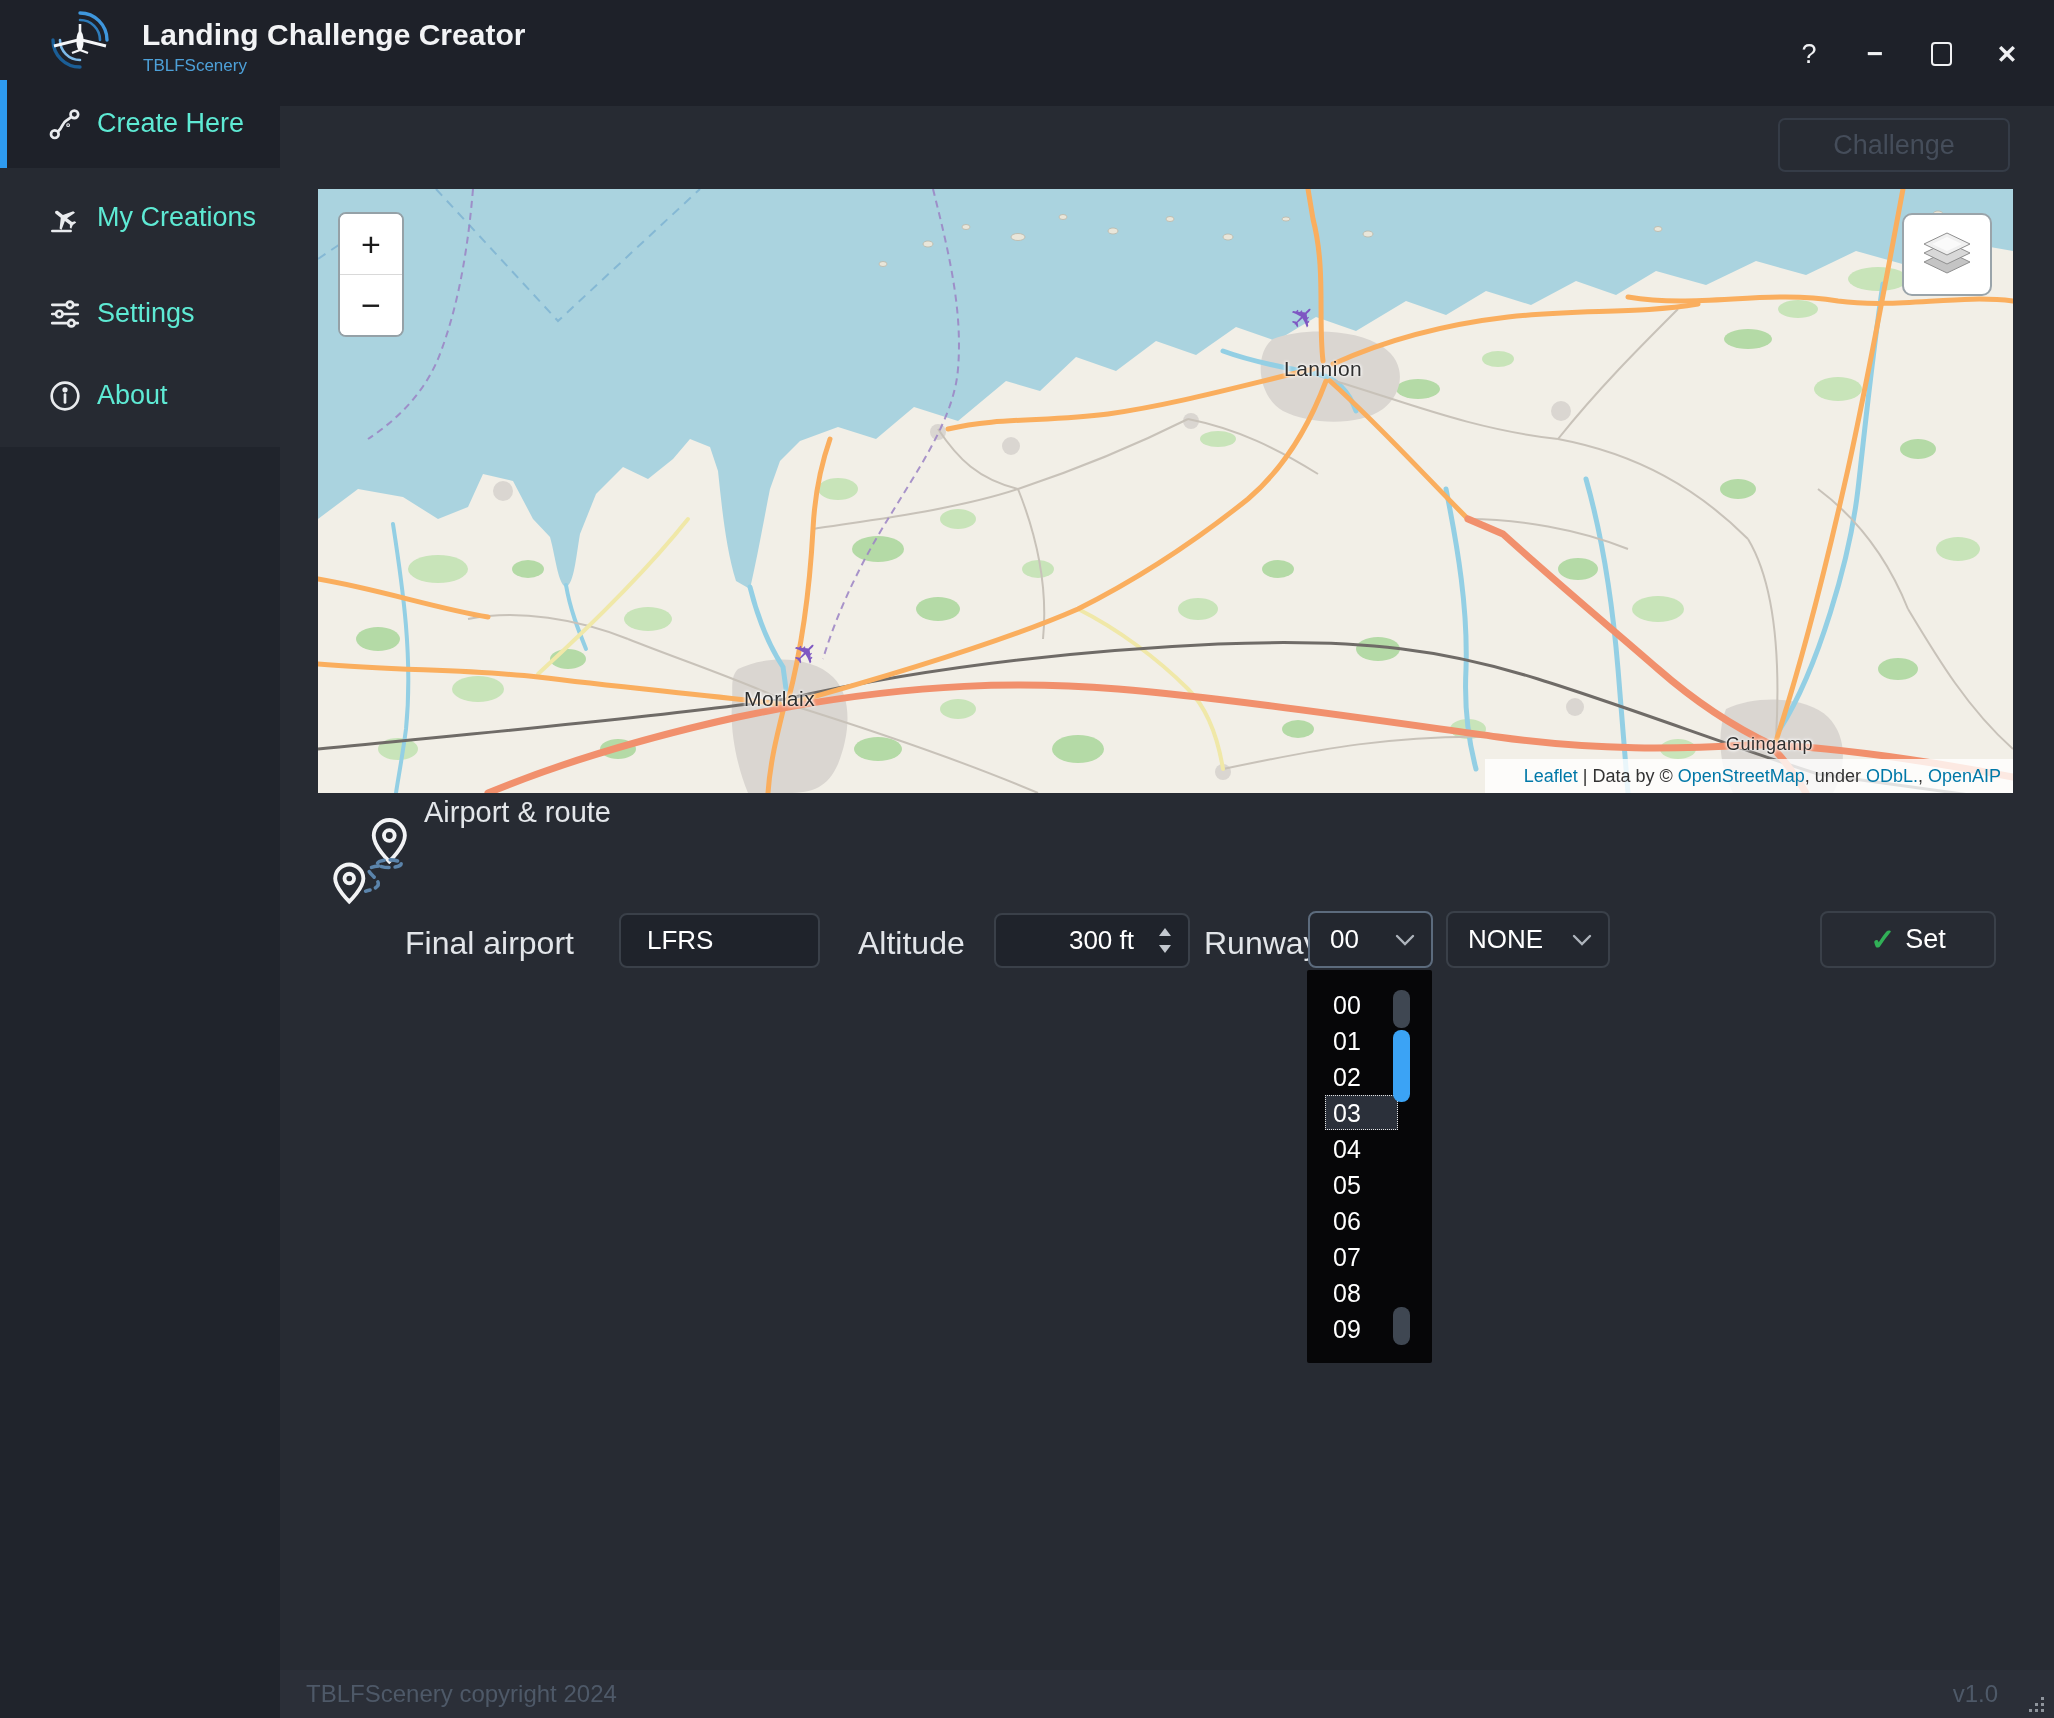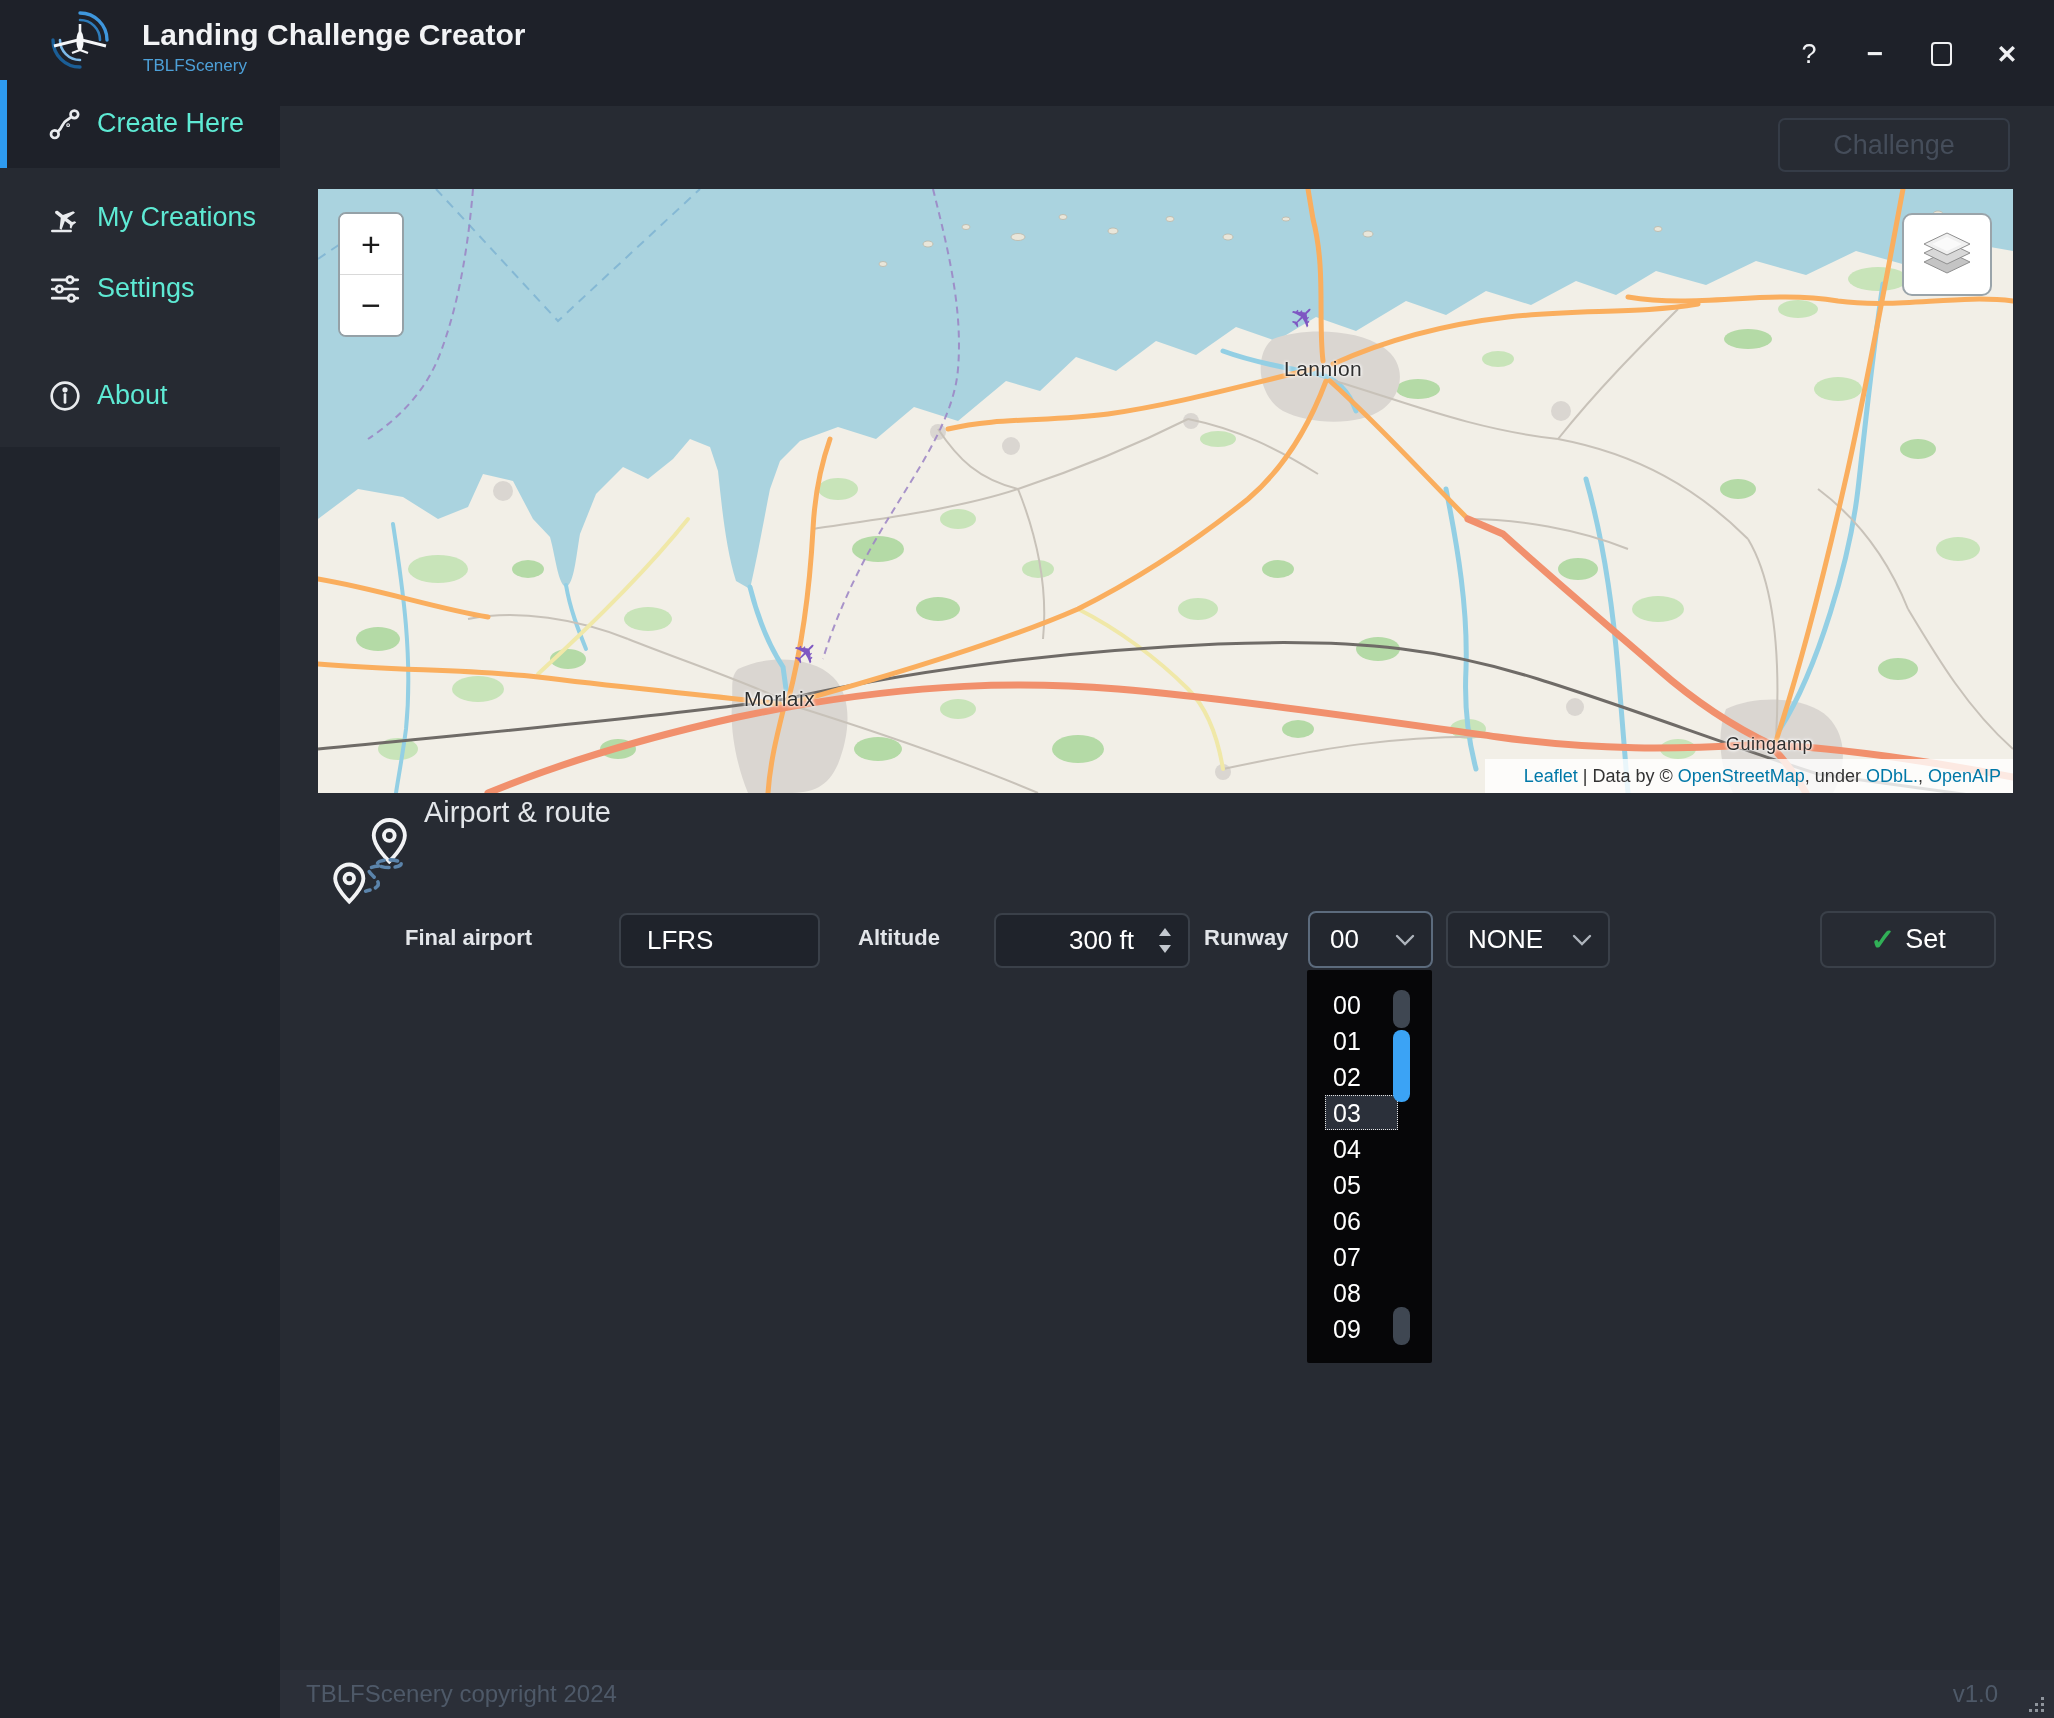--- a/index.html
+++ b/index.html
@@ -19,21 +19,21 @@
   .winbtn.close{left:1982px;font-size:25px;font-weight:700;}
 
   
   .sidebar-lower{position:absolute;left:0;top:447px;width:280px;height:1271px;background:#20242c;}
   .nav-panel{position:absolute;left:0;top:168px;width:280px;height:279px;background:#262a32;}
   .nav-item{position:absolute;left:0;width:280px;height:88px;}
   .nav-item .nav-icon{position:absolute;left:48px;top:50%;margin-top:-17px;width:34px;height:34px;}
   .nav-item .nav-label{position:absolute;left:97px;top:50%;transform:translateY(-52%);font-size:27px;color:#5eead4;}
   .nav-active{position:absolute;left:0;top:80px;width:280px;height:88px;background:#1e2129;}
   .nav-active .accent{position:absolute;left:0;top:0;width:7px;height:88px;background:#2e9bf0;}
-  .ni-1{top:6px;} .ni-2{top:77px;padding-left:32px;} .ni-3{top:184px;}
+  .ni-1{top:6px;} .ni-2{top:102px;padding-left:32px;} .ni-3{top:184px;}
 
   
   .generate-btn{position:absolute;left:1778px;top:118px;width:232px;height:54px;border:2px solid #353c47;border-radius:7px;color:#454d5a;font-size:27px;display:flex;align-items:center;justify-content:center;background:transparent;box-sizing:border-box;}
 
   
   .map{position:absolute;left:318px;top:189px;width:1695px;height:604px;background:#f2efe7;overflow:hidden;}
   .map svg.basemap{position:absolute;left:0;top:0;}
   .map-label{position:absolute;color:#2e2e2e;font-weight:500;letter-spacing:.5px;
      text-shadow:0 0 3px #fff,0 0 3px #fff,0 0 4px #fff;}
   .lbl-lannion{left:966px;top:168px;font-size:21px;}
@@ -47,21 +47,21 @@
   .layersctl{position:absolute;left:1584px;top:24px;width:90px;height:83px;background:#fff;border:2px solid #9aa4aa;border-radius:10px;display:flex;align-items:center;justify-content:center;box-sizing:border-box;}
   .attribution{position:absolute;right:0;bottom:0;height:34px;background:rgba(255,255,255,0.8);display:flex;align-items:center;padding:0 12px 0 10px;font-size:18px;color:#333;white-space:pre;}
   .attribution a{color:#0078a8;text-decoration:none;}
   .ua-flag{display:inline-block;width:22px;height:15px;margin-right:7px;}
   .ua-flag .b{width:22px;height:8px;background:#4e7fd0;}
   .ua-flag .y{width:22px;height:7px;background:#ffd948;}
 
   
   .section-icon{position:absolute;left:330px;top:815px;}
   .section-title{position:absolute;left:424px;top:796px;font-size:29px;color:#e3e6ea;}
-  .form-label{position:absolute;top:925px;font-size:22px;color:#e2e5e9;font-weight:bold;}
+  .form-label{position:absolute;top:925px;font-size:32px;color:#e2e5e9;}
   .lab-final{left:405px;} .lab-alt{left:858px;} .lab-rwy{left:1204px;}
   .txt-input{position:absolute;top:913px;height:55px;background:#1f232b;border:2px solid #3a4049;border-radius:8px;color:#fff;font-size:26px;box-sizing:border-box;font-family:"Liberation Sans",sans-serif;}
   .inp-airport{left:619px;width:201px;padding:0 0 0 26px;}
   .spinner{left:994px;width:196px;display:flex;align-items:center;}
   .spinner .val{flex:1;text-align:right;padding-right:14px;color:#fff;font-size:26px;}
   .spin-arrows{width:34px;display:flex;flex-direction:column;align-items:center;gap:9px;padding-right:6px;}
   .tri{width:0;height:0;border-left:6px solid transparent;border-right:6px solid transparent;}
   .tri.up{border-bottom:8px solid #c3c8cf;}
   .tri.dn{border-top:8px solid #c3c8cf;}
   .combo{position:absolute;top:911px;height:57px;background:#23272f;border:2px solid #3a4049;border-radius:8px;display:flex;align-items:center;box-sizing:border-box;color:#fff;font-size:26px;}

